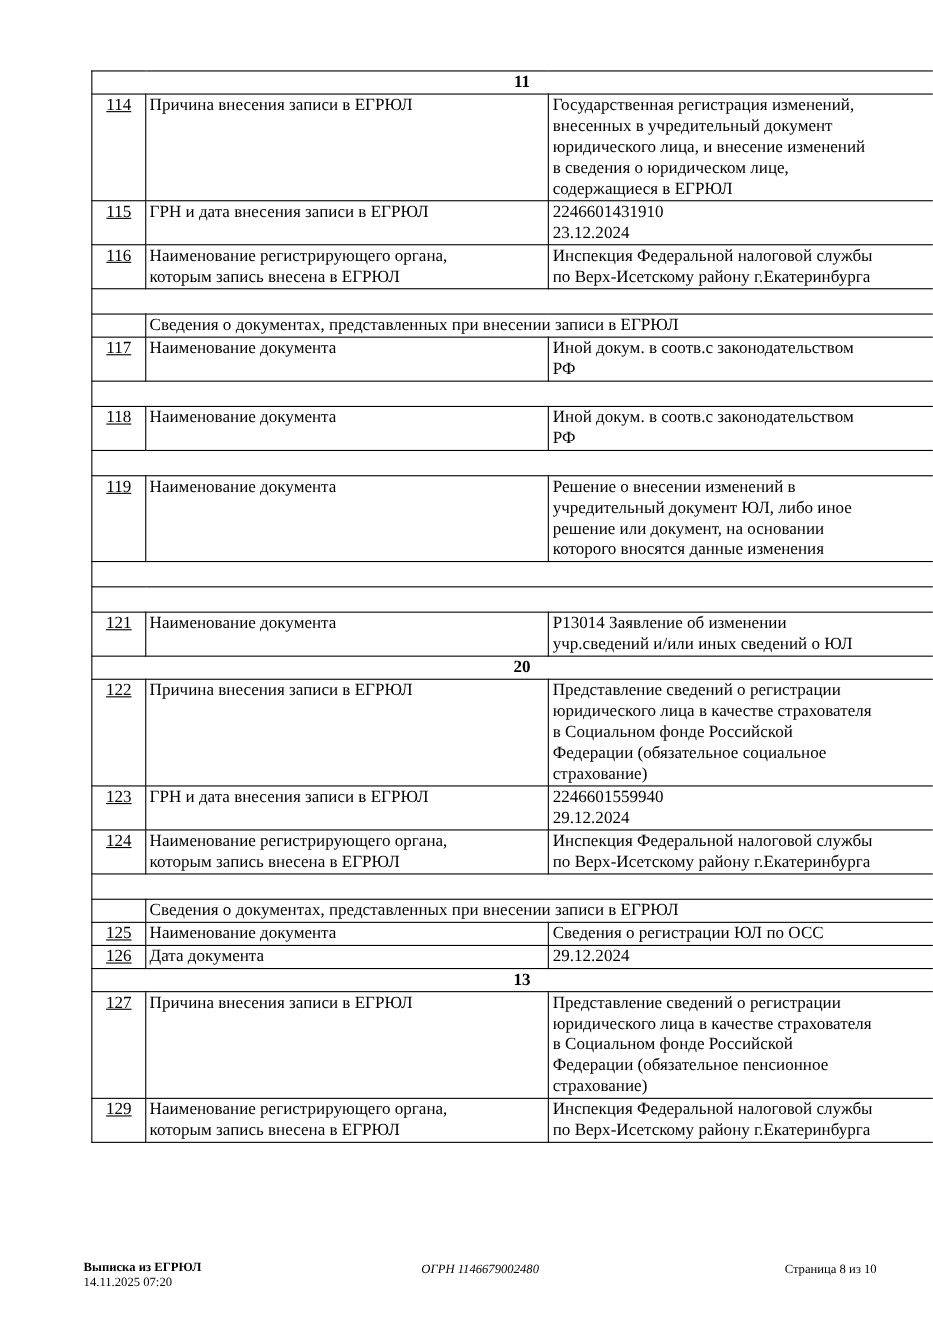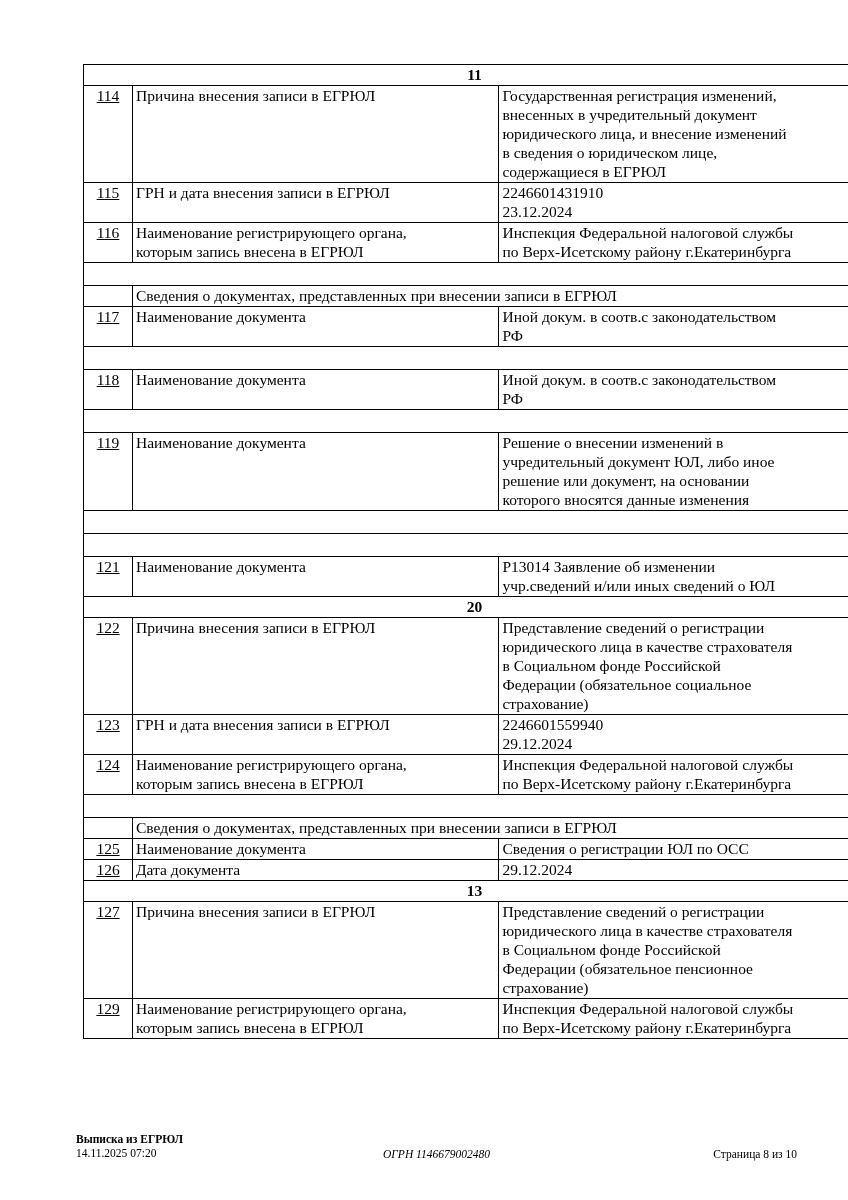--- a/index.html
+++ b/index.html
@@ -63,21 +63,21 @@
     width: 721px;
     height: 28px;
     font-size: 11.5px;
     line-height: 13.5px;
   }
   .footer-left {
     position: absolute;
     left: 0;
     top: 0;
   }
-  .footer-doc-type { font-weight: bold; }
+  .footer-doc-type { font-weight: bold; margin-top: 13px; }
   .footer-center {
     position: absolute;
     left: 0;
     right: 0;
     bottom: 0;
     text-align: center;
     font-style: italic;
   }
   .footer-right {
     position: absolute;

